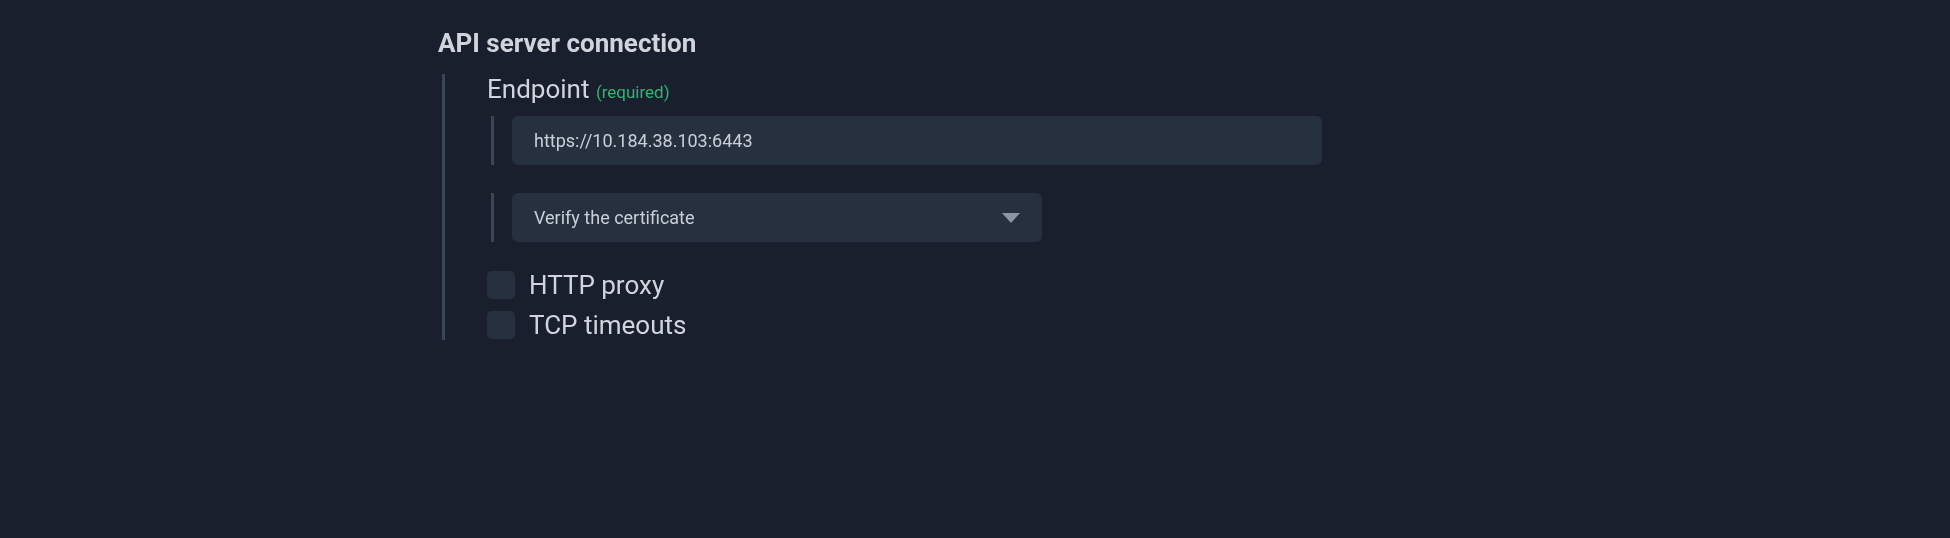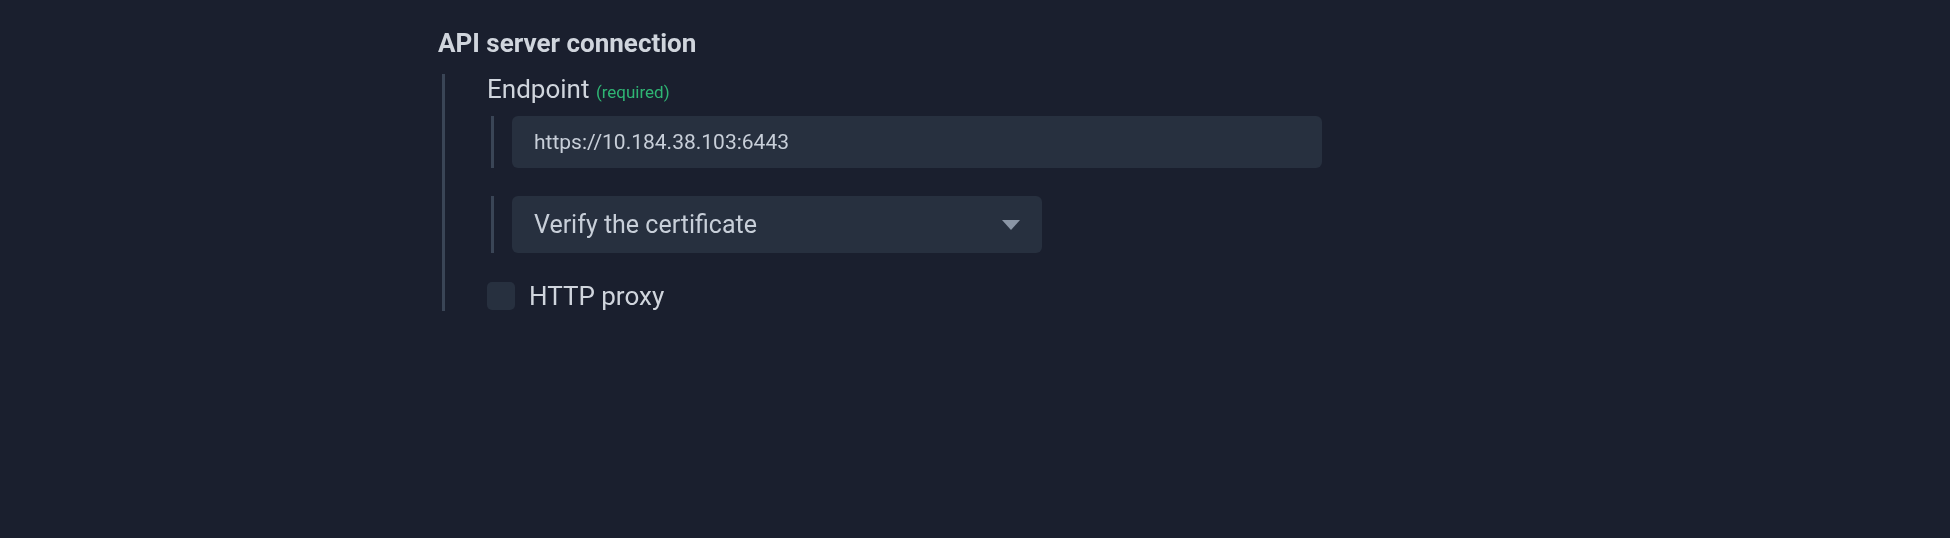--- a/index.html
+++ b/index.html
@@ -43,36 +43,36 @@
     .field-input-wrap {
       border-left: 3px solid #3a4556;
       padding-left: 18px;
       margin-left: 4px;
     }
     .text-input {
       background-color: #27303f;
       border: none;
       border-radius: 6px;
       color: #c8cfd9;
-      font-size: 21px;
+      font-size: 18px;
       padding: 14px 22px;
       width: 810px;
       outline: none;
       font-family: inherit;
     }
     .select-wrap {
       position: relative;
       width: 530px;
     }
     .select-input {
       background-color: #27303f;
       border: none;
       border-radius: 6px;
       color: #c8cfd9;
-      font-size: 25px;
+      font-size: 18px;
       padding: 14px 22px;
       width: 100%;
       outline: none;
       cursor: pointer;
       display: flex;
       align-items: center;
       justify-content: space-between;
     }
     .dropdown-caret {
       width: 0;
@@ -127,15 +127,19 @@
           </div>
         </div>
       </div>
     </div>
 
     <div class="checkbox-row">
       <div class="checkbox"></div>
       <span class="checkbox-label">HTTP proxy</span>
     </div>
 
+    <div class="checkbox-row">
+      <div class="checkbox"></div>
+      <span class="checkbox-label">TCP timeouts</span>
+    </div>
 
   </div>
 </div>
 
 </body></html>

